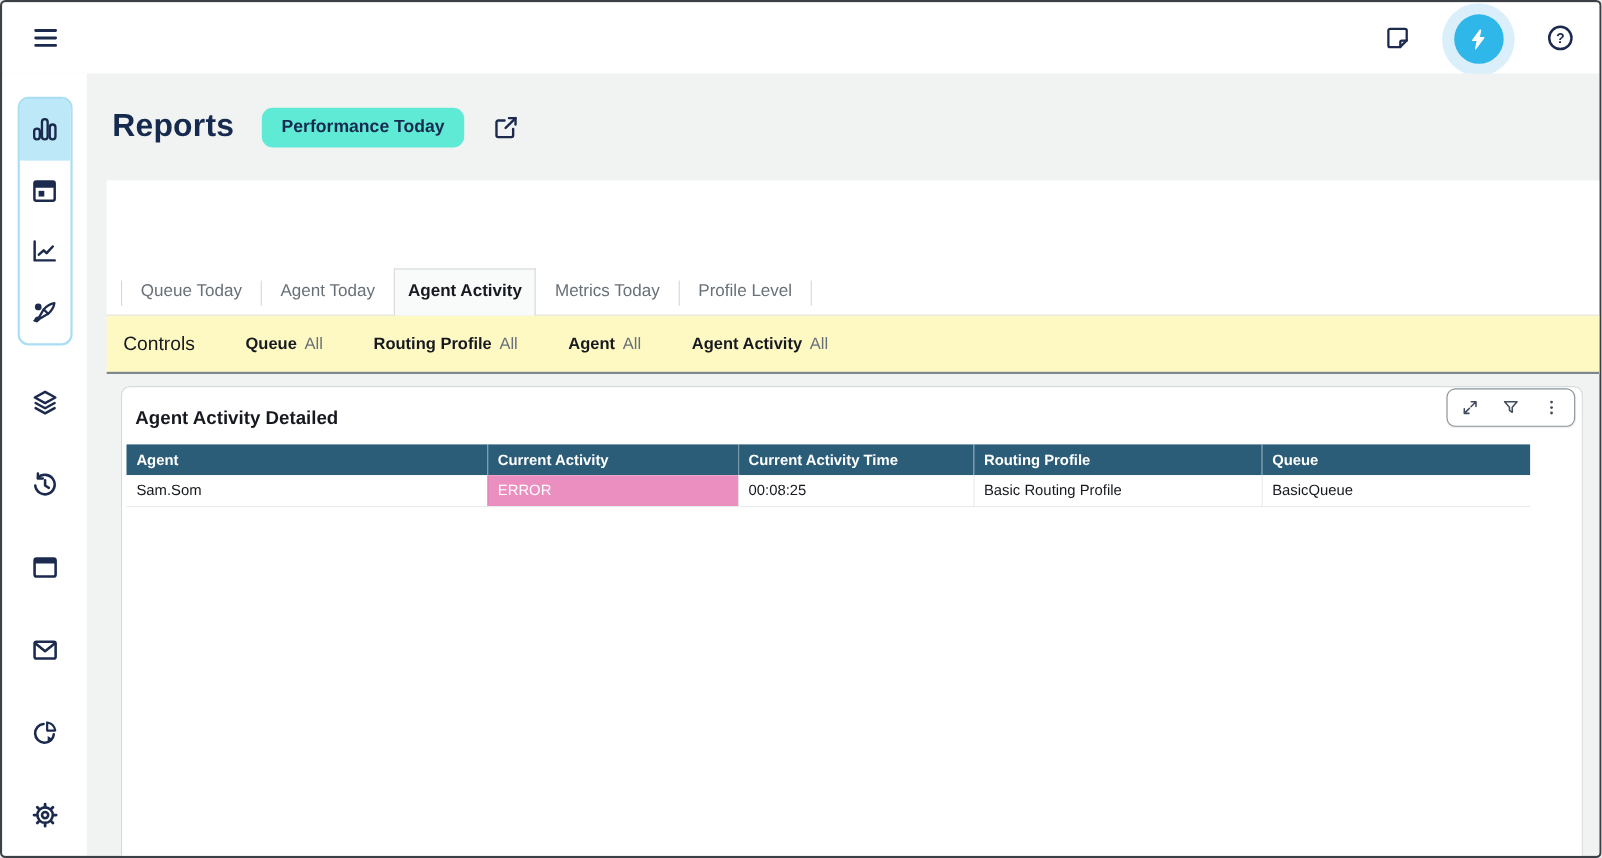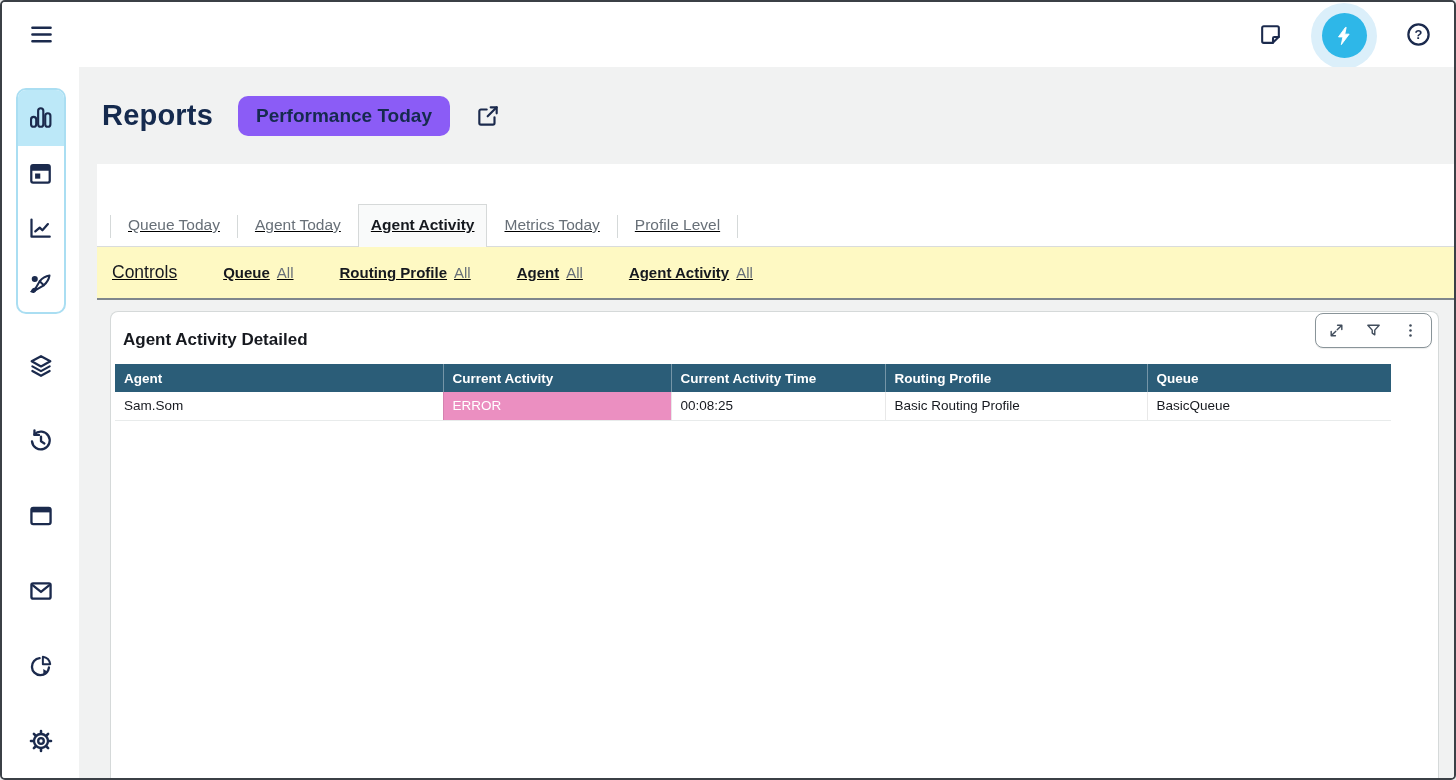--- a/index.html
+++ b/index.html
@@ -39,25 +39,25 @@
   }
   .group-item{ height:58px; display:flex; align-items:center; justify-content:center; cursor:pointer; background:transparent; border:none; }
   .group-item.selected{ background:#bce8f8; }
   .side-list{ margin-top:14px; display:flex; flex-direction:column; }
   .side-item{ height:75px; width:54px; display:flex; align-items:center; justify-content:center; cursor:pointer; background:none; border:none; }
   
   .main{ flex:1; display:flex; flex-direction:column; background:#f1f2f2; min-width:0; }
   .page-header{ height:97px; flex:0 0 97px; display:flex; align-items:center; padding-left:23px; gap:25px; }
   .page-title{ font-size:29px; font-weight:700; color:#152a4e; letter-spacing:.2px; }
   .page-badge{
-    background:#8b5cf6; color:#152a4e; font-size:19px; font-weight:700;
+    background:#5eead4; color:#152a4e; font-size:16px; font-weight:700;
     padding:9px 18px; border-radius:10px; border:none; cursor:pointer;
   }
   
-  .panel{ background:#ffffff; margin-left:18px; padding-top:40px;text-decoration:underline; }
+  .panel{ background:#ffffff; margin-left:18px; padding-top:80px; }
   .tabs{ display:flex; align-items:flex-end; padding-left:13px; border-bottom:1px solid #d9dcdc; }
   .tab{
     font-size:15.5px; color:#687078; padding:10px 17px 12px; cursor:pointer;
     background:none; border:none; font-family:inherit;
   }
   .tab.active{
     background:#f9fafa; border:1px solid #d6d9d9; border-bottom:none;
     margin-bottom:-1px; font-weight:700; color:#16191f; padding:11px 12px 13px;
   }
   .tab-sep{ width:1px; height:23px; background:#d5d9d9; margin-bottom:8px; }

